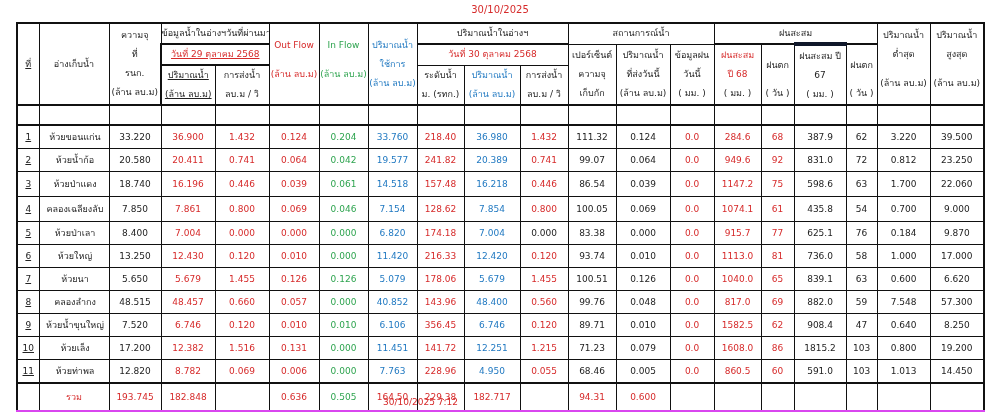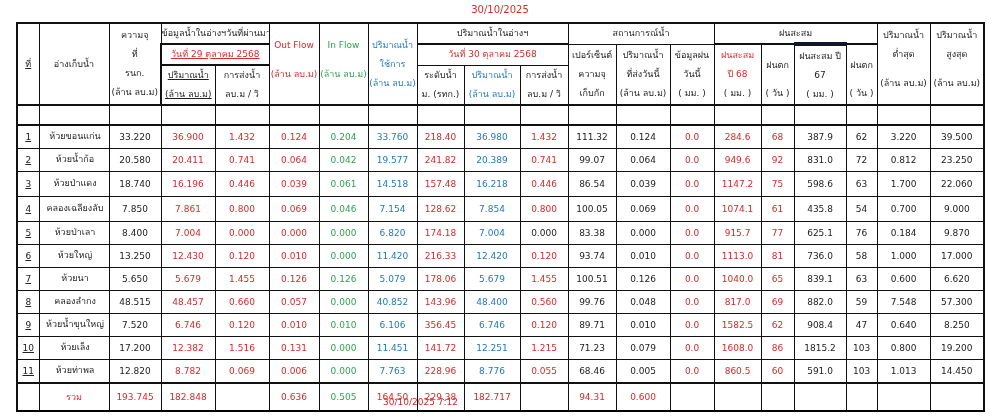--- a/index.html
+++ b/index.html
@@ -11,25 +11,25 @@
   table.main { position:absolute; left:16px; top:22px; border-collapse:collapse;
                table-layout:fixed; width:967px; }
   table.main td { border:1px solid #111; text-align:center; vertical-align:middle;
                   padding:0; font-size:9px; line-height:11px; overflow:hidden; white-space:nowrap; }
   .hdr { font-size:8.5px; }
   .hdr .ln { display:block; height:19px; line-height:19px; }
   .red { color:#d62a2a; }
   .green { color:#2ea44f; }
   .blue { color:#1f78c1; }
   .black { color:#222; }
-  td.name { text-align:right; padding-left:2px !important;font-family:Liberation Mono, monospace; }
+  td.name { text-align:right; padding-left:2px !important; }
   tr.data td { height:22px; }
   tr.data.tall td { height:24px; }
   tr.blank td { height:18px; }
-  tr.total td { height:26px; border-bottom:2px solid #000000; }
+  tr.total td { height:26px; border-bottom:2px solid #d946ef; }
   table.main tr:first-child td { border-top:2px solid #111; }
   table.main td:first-child { border-left:2px solid #111;text-decoration:underline; }
   table.main td.last { border-right:2px solid #111; }
 </style>
 </head>
 <body>
 
 <div class="top-date">30/10/2025</div>
 
 <table class="main">
@@ -399,21 +399,21 @@
       <tr class="data">
         <td class="">11</td>
         <td class="name">ห้วยท่าพล</td>
         <td class="">12.820</td>
         <td class="red">8.782</td>
         <td class="red">0.069</td>
         <td class="red">0.006</td>
         <td class="green">0.000</td>
         <td class="blue">7.763</td>
         <td class="red">228.96</td>
-        <td class="blue">8.776</td>
+        <td class="blue">4.950</td>
         <td class="red">0.055</td>
         <td class="">68.46</td>
         <td class="">0.005</td>
         <td class="red">0.0</td>
         <td class="red">860.5</td>
         <td class="red">60</td>
         <td class="">591.0</td>
         <td class="">103</td>
         <td class="">1.013</td>
         <td class="last">14.450</td>

